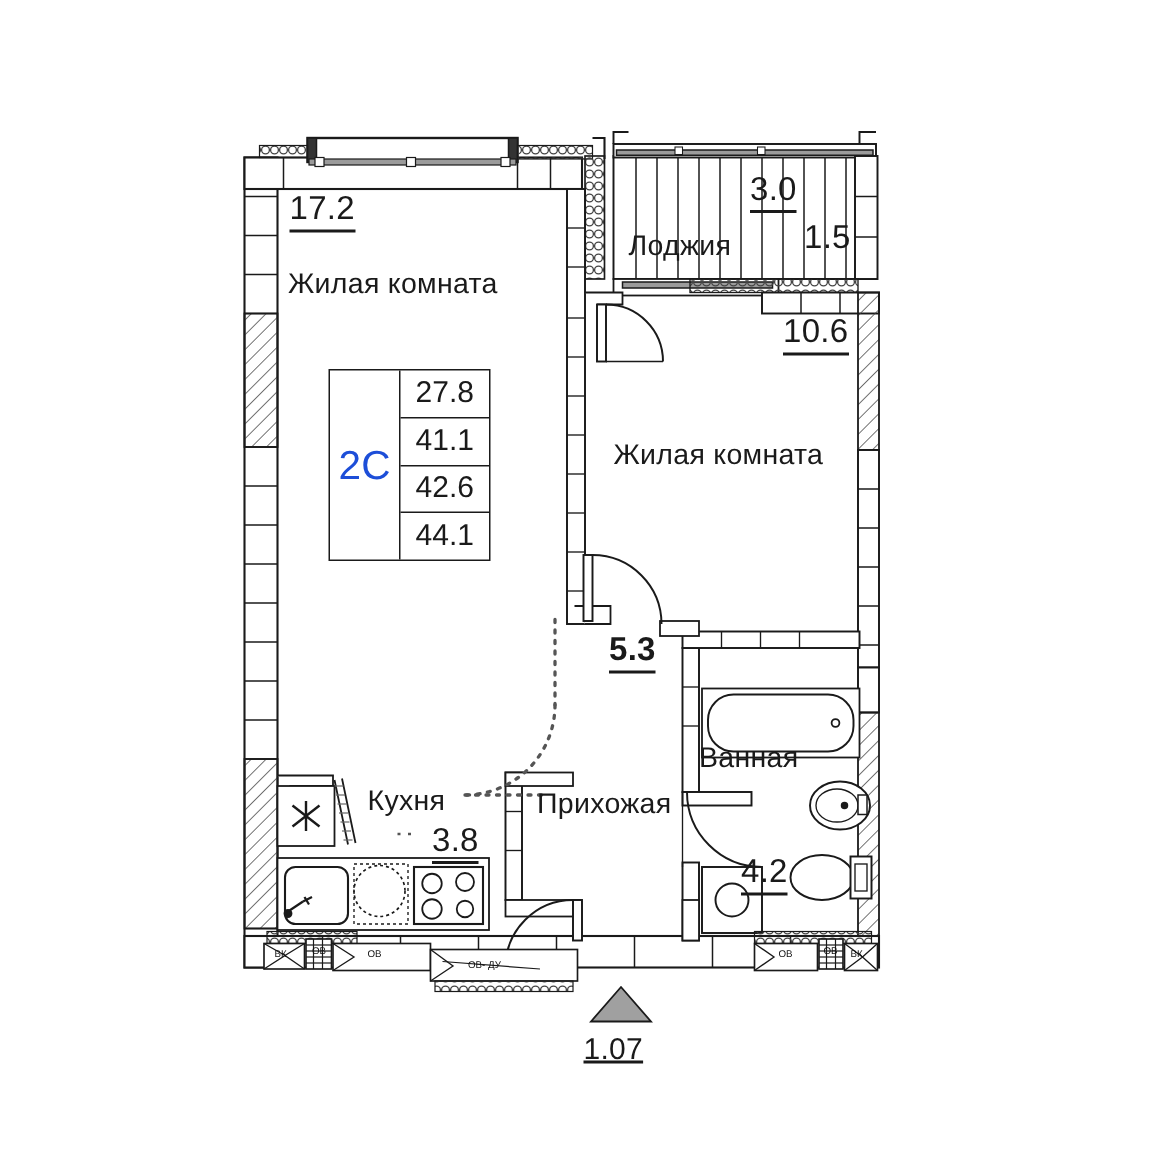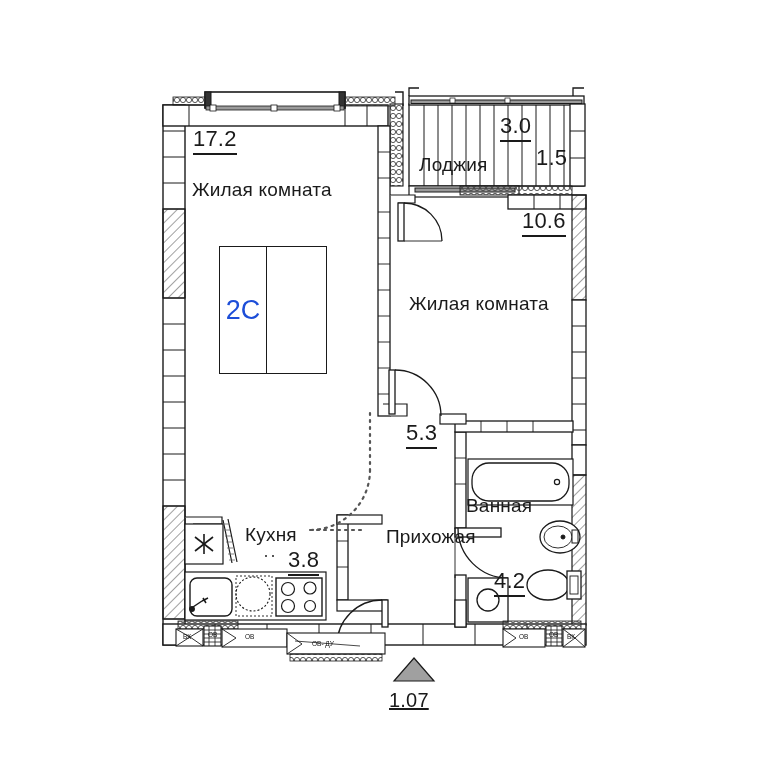--- a/index.html
+++ b/index.html
@@ -366,39 +366,45 @@
   <div class="lbl room-name" style="left:419px;top:155px;">Лоджия</div>
 
   <div class="lbl area-num underline" style="left:500px;top:115px;">3.0</div>
 
   <div class="lbl area-num" style="left:536px;top:147px;">1.5</div>
 
   <div class="lbl area-num underline" style="left:522px;top:210px;">10.6</div>
 
   <div class="lbl room-name" style="left:409px;top:294px;">Жилая комната</div>
 
-  <div class="lbl area-num underline" style="left:406px;top:422px;">5.3</div>
+  <div class="lbl area-num underline" style="left:406px;top:422px;font-weight:bold;">5.3</div>
 
   <div class="lbl room-name" style="left:245px;top:525px;">Кухня</div>
 
   <div class="lbl area-num underline" style="left:288px;top:549px;">3.8</div>
 
-  <div class="lbl room-name" style="left:358px;top:527px;margin-left:28px;">Прихожая</div>
+  <div class="lbl room-name" style="left:358px;top:527px;">Прихожая</div>
 
   <div class="lbl room-name" style="left:466px;top:496px;">Ванная</div>
 
   <div class="lbl area-num underline" style="left:494px;top:570px;">4.2</div>
 
   <div class="lbl entr-num" style="left:389px;top:690px;">1.07</div>
 
   <div class="lbl tiny" style="left:183px;top:634px;">ВК</div>
   <div class="lbl tiny" style="left:208px;top:632px;">ОВ</div>
   <div class="lbl tiny" style="left:245px;top:634px;">ОВ</div>
   <div class="lbl tiny" style="left:312px;top:641px;">ОВ- ДУ</div>
   <div class="lbl tiny" style="left:519px;top:634px;">ОВ</div>
   <div class="lbl tiny" style="left:549px;top:632px;">ОВ</div>
   <div class="lbl tiny" style="left:567px;top:634px;">ВК</div>
 
   <div id="info-box">
     <div id="info-type">2С</div>
+    <div id="info-vals">
+      <div class="info-val">27.8</div>
+      <div class="info-val">41.1</div>
+      <div class="info-val">42.6</div>
+      <div class="info-val">44.1</div>
+    </div>
   </div>
 
 </div>
 
 </body></html>

